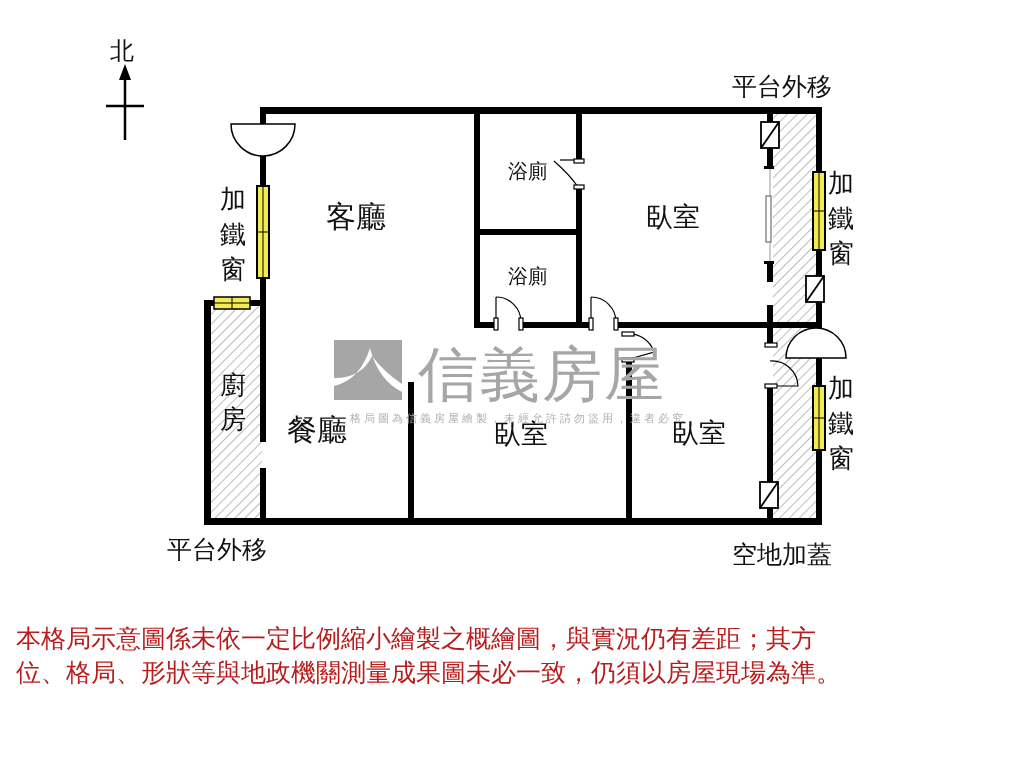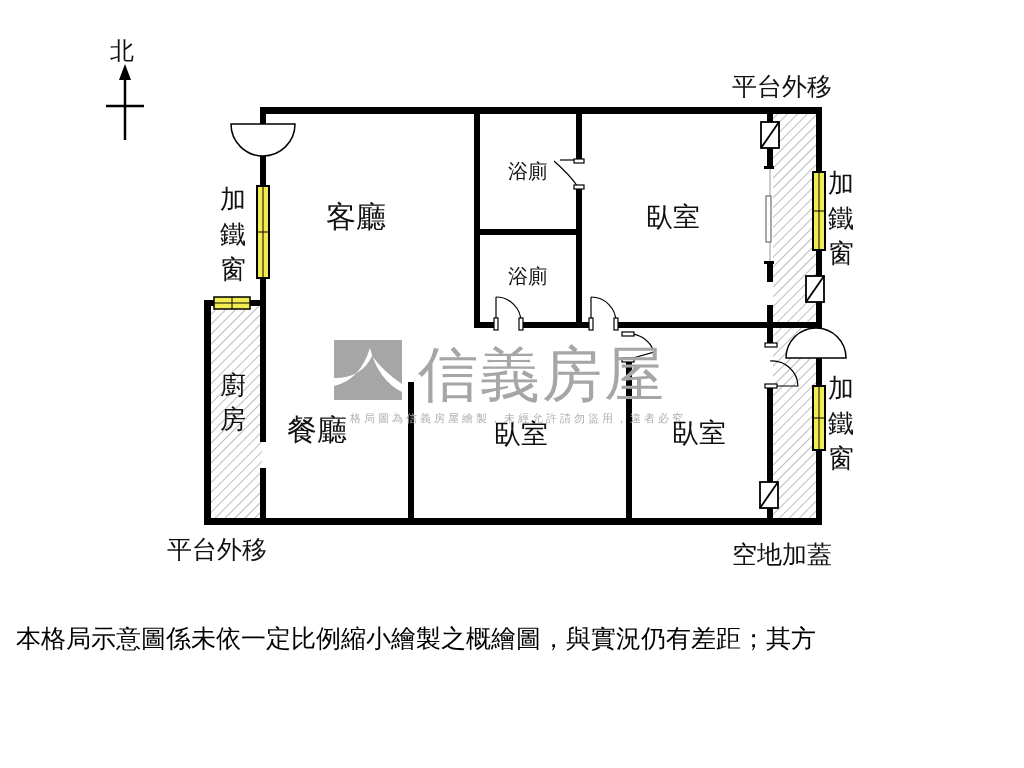--- a/index.html
+++ b/index.html
@@ -2,21 +2,21 @@
 <html><head>
 <meta charset="utf-8">
 <style>
   html, body { margin: 0; padding: 0; background: #ffffff; }
   body { width: 1024px; height: 768px; position: relative; overflow: hidden;
          font-family: "DejaVu Serif", "Liberation Serif", serif; color: #111; }
   #plan { position: absolute; left: 0; top: 0; }
   .lbl { font-family: "DejaVu Serif", "Liberation Serif", serif; fill: #111; }
   .wm { font-family: "DejaVu Sans", "Liberation Sans", sans-serif; }
   .disclaimer { position: absolute; left: 16px; top: 622px; width: 1000px;
-                font-size: 25px; line-height: 34px; color: #000000;
+                font-size: 25px; line-height: 34px; color: #b91c1c;
                 font-family: "DejaVu Serif", "Liberation Serif", serif; }
   .disclaimer div { white-space: nowrap; }
 </style>
 </head>
 <body>
 
 <svg id="plan" width="1024" height="610" viewBox="0 0 1024 610" xmlns="http://www.w3.org/2000/svg">
   <defs>
     <pattern id="hatch" patternUnits="userSpaceOnUse" width="7" height="7" patternTransform="rotate(45)">
       <rect width="7" height="7" fill="#ffffff"></rect>
@@ -176,13 +176,14 @@
     <text class="lbl" x="828" y="262" font-size="26">窗</text>
 
     <text class="lbl" x="828" y="397" font-size="26">加</text>
     <text class="lbl" x="828" y="432" font-size="26">鐵</text>
     <text class="lbl" x="828" y="467" font-size="26">窗</text>
   </g>
 </svg>
 
 <div class="disclaimer">
   <div>本格局示意圖係未依一定比例縮小繪製之概繪圖，與實況仍有差距；其方</div>
+  <div>位、格局、形狀等與地政機關測量成果圖未必一致，仍須以房屋現場為準。</div>
 </div>
 
 </body></html>

